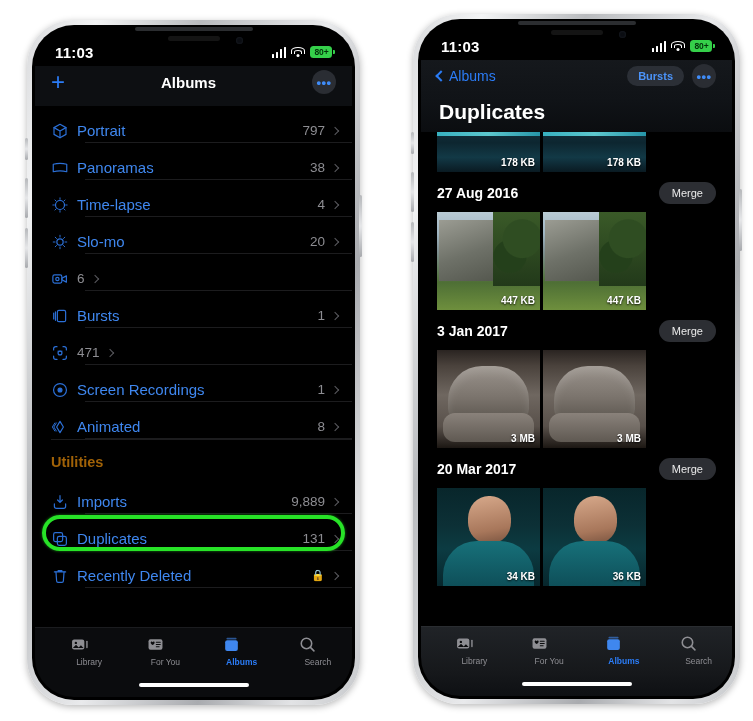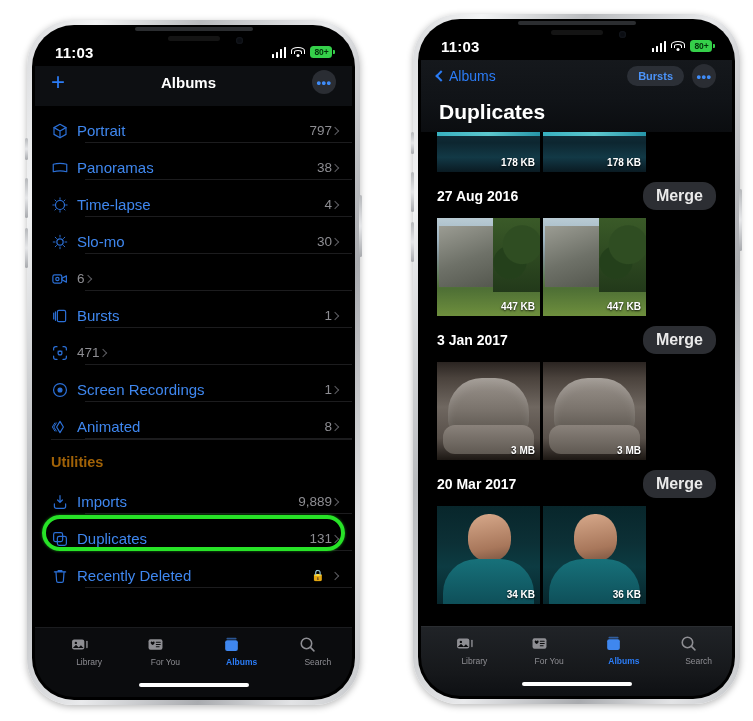--- a/index.html
+++ b/index.html
@@ -128,21 +128,21 @@
   .list { flex:1 1 auto; background:#000; overflow:hidden; position:relative; }
   .row {
     display:flex; align-items:center; height:37px; padding: 12px 14px 0 16px;
     position:relative;
   }
   .row .sep {
     position:absolute; left:50px; right:0; bottom:0; height:1px; background:#1c1c1e;
   }
   .row-icon { width:26px; flex:0 0 26px; display:flex; align-items:center; color:#2b6fd6; }
   .row-label { flex:1 1 auto; color:#3f87ef; font-size:15px; }
-  .row-count { color:#8d8d92; font-size:13.5px; margin-right:0; }
+  .row-count { color:#8d8d92; font-size:13.5px; margin-right:7px; }
   .chev-right {
     width:6px; height:6px; border-top:1.6px solid #5b5b60; border-right:1.6px solid #5b5b60;
     transform: rotate(45deg); flex:0 0 auto;
   }
   .lock-icon { color:#b9b9be; font-size:11px; margin-right:7px; }
   .section-head {
     padding: 14px 16px 7px 16px; color:#a16207; font-size:14.5px; font-weight:700;
   }
   .section-divider { height:1px; background:#1c1c1e; margin-left:16px; }
 
@@ -154,21 +154,21 @@
   }
 
   
   .dup-scroll { flex:1 1 auto; background:#000; overflow:hidden; position:relative; }
   .dup-head {
     display:flex; align-items:center; justify-content:space-between;
     padding: 10px 16px 8px 16px;
   }
   .dup-date { color:#fff; font-size:14px; font-weight:700; }
   .merge-pill {
-    background:#2c2e33; color:#eaeaea; font-size:16px; font-weight:700;
+    background:#2c2e33; color:#eaeaea; font-size:11px; font-weight:400;
     padding:5px 13px; border-radius:13px;
   }
   .dup-pair { display:flex; gap:3px; padding-left:16px; }
   .thumb {
     position:relative; width:103px; height:98px; overflow:hidden; background:#111;
   }
   .thumb .size {
     position:absolute; right:5px; bottom:4px; color:#fff; font-size:10px;
     font-weight:700; text-shadow:0 1px 2px rgba(0,0,0,.9);
   }
@@ -328,21 +328,21 @@
       <span class="sep"></span>
     </div>
             <div class="row">
       <span class="row-icon">
                 <svg viewBox="0 0 24 24" width="18" height="18" fill="none" stroke="currentColor" stroke-width="1.6" stroke-linecap="round" stroke-linejoin="round">
                   <circle cx="12" cy="12" r="4.2"></circle>
                   <path d="M12 3v2.4M12 18.6V21M21 12h-2.4M5.4 12H3M18.4 5.6l-1.7 1.7M7.3 16.7l-1.7 1.7M18.4 18.4l-1.7-1.7M7.3 7.3L5.6 5.6" stroke-width="1.3"></path>
                 </svg>
               </span>
       <span class="row-label">Slo-mo</span>
-      <span class="row-count">30</span>
+      <span class="row-count">20</span>
       <span class="chev-right"></span>
       <span class="sep"></span>
     </div>
             <div class="row">
       <span class="row-icon">
                 <svg viewBox="0 0 24 24" width="18" height="18" fill="none" stroke="currentColor" stroke-width="1.6" stroke-linecap="round" stroke-linejoin="round">
                   <rect x="2.5" y="6.5" width="12" height="11" rx="2.4"></rect>
                   <path d="M14.5 11l6-3.2v8.4l-6-3.2z"></path>
                   <circle cx="8.5" cy="12" r="2.2"></circle>
                 </svg>

